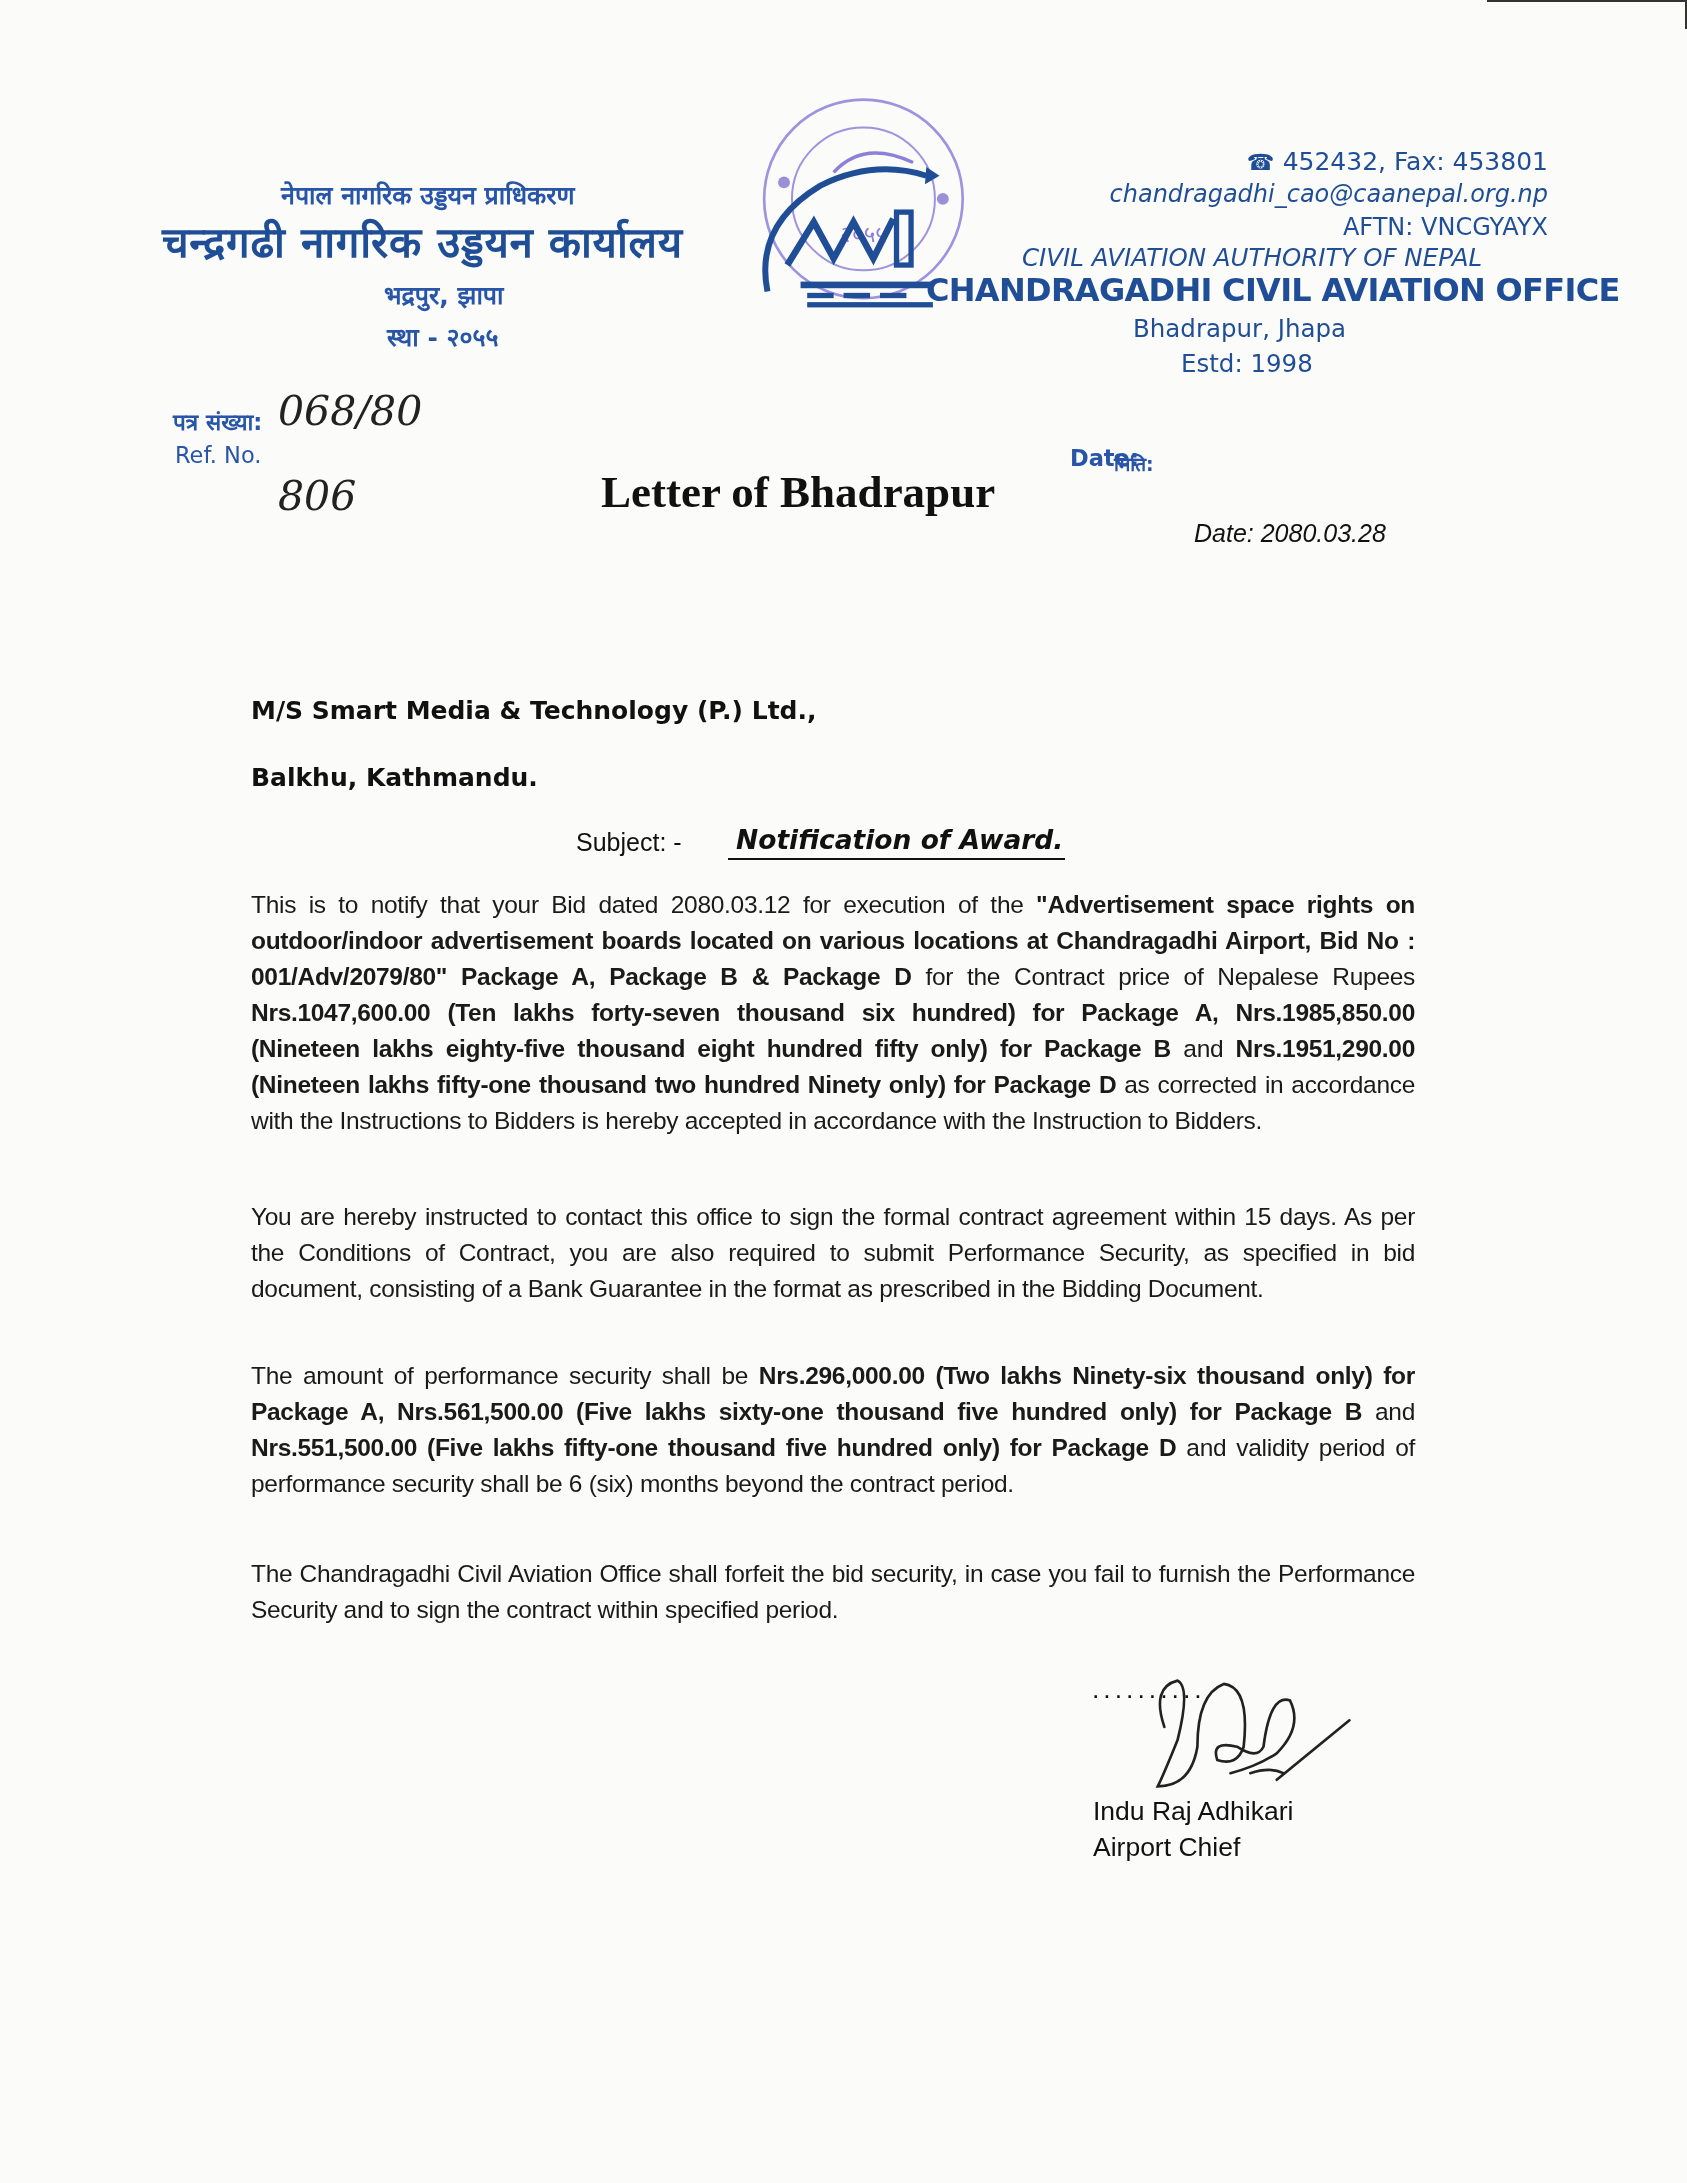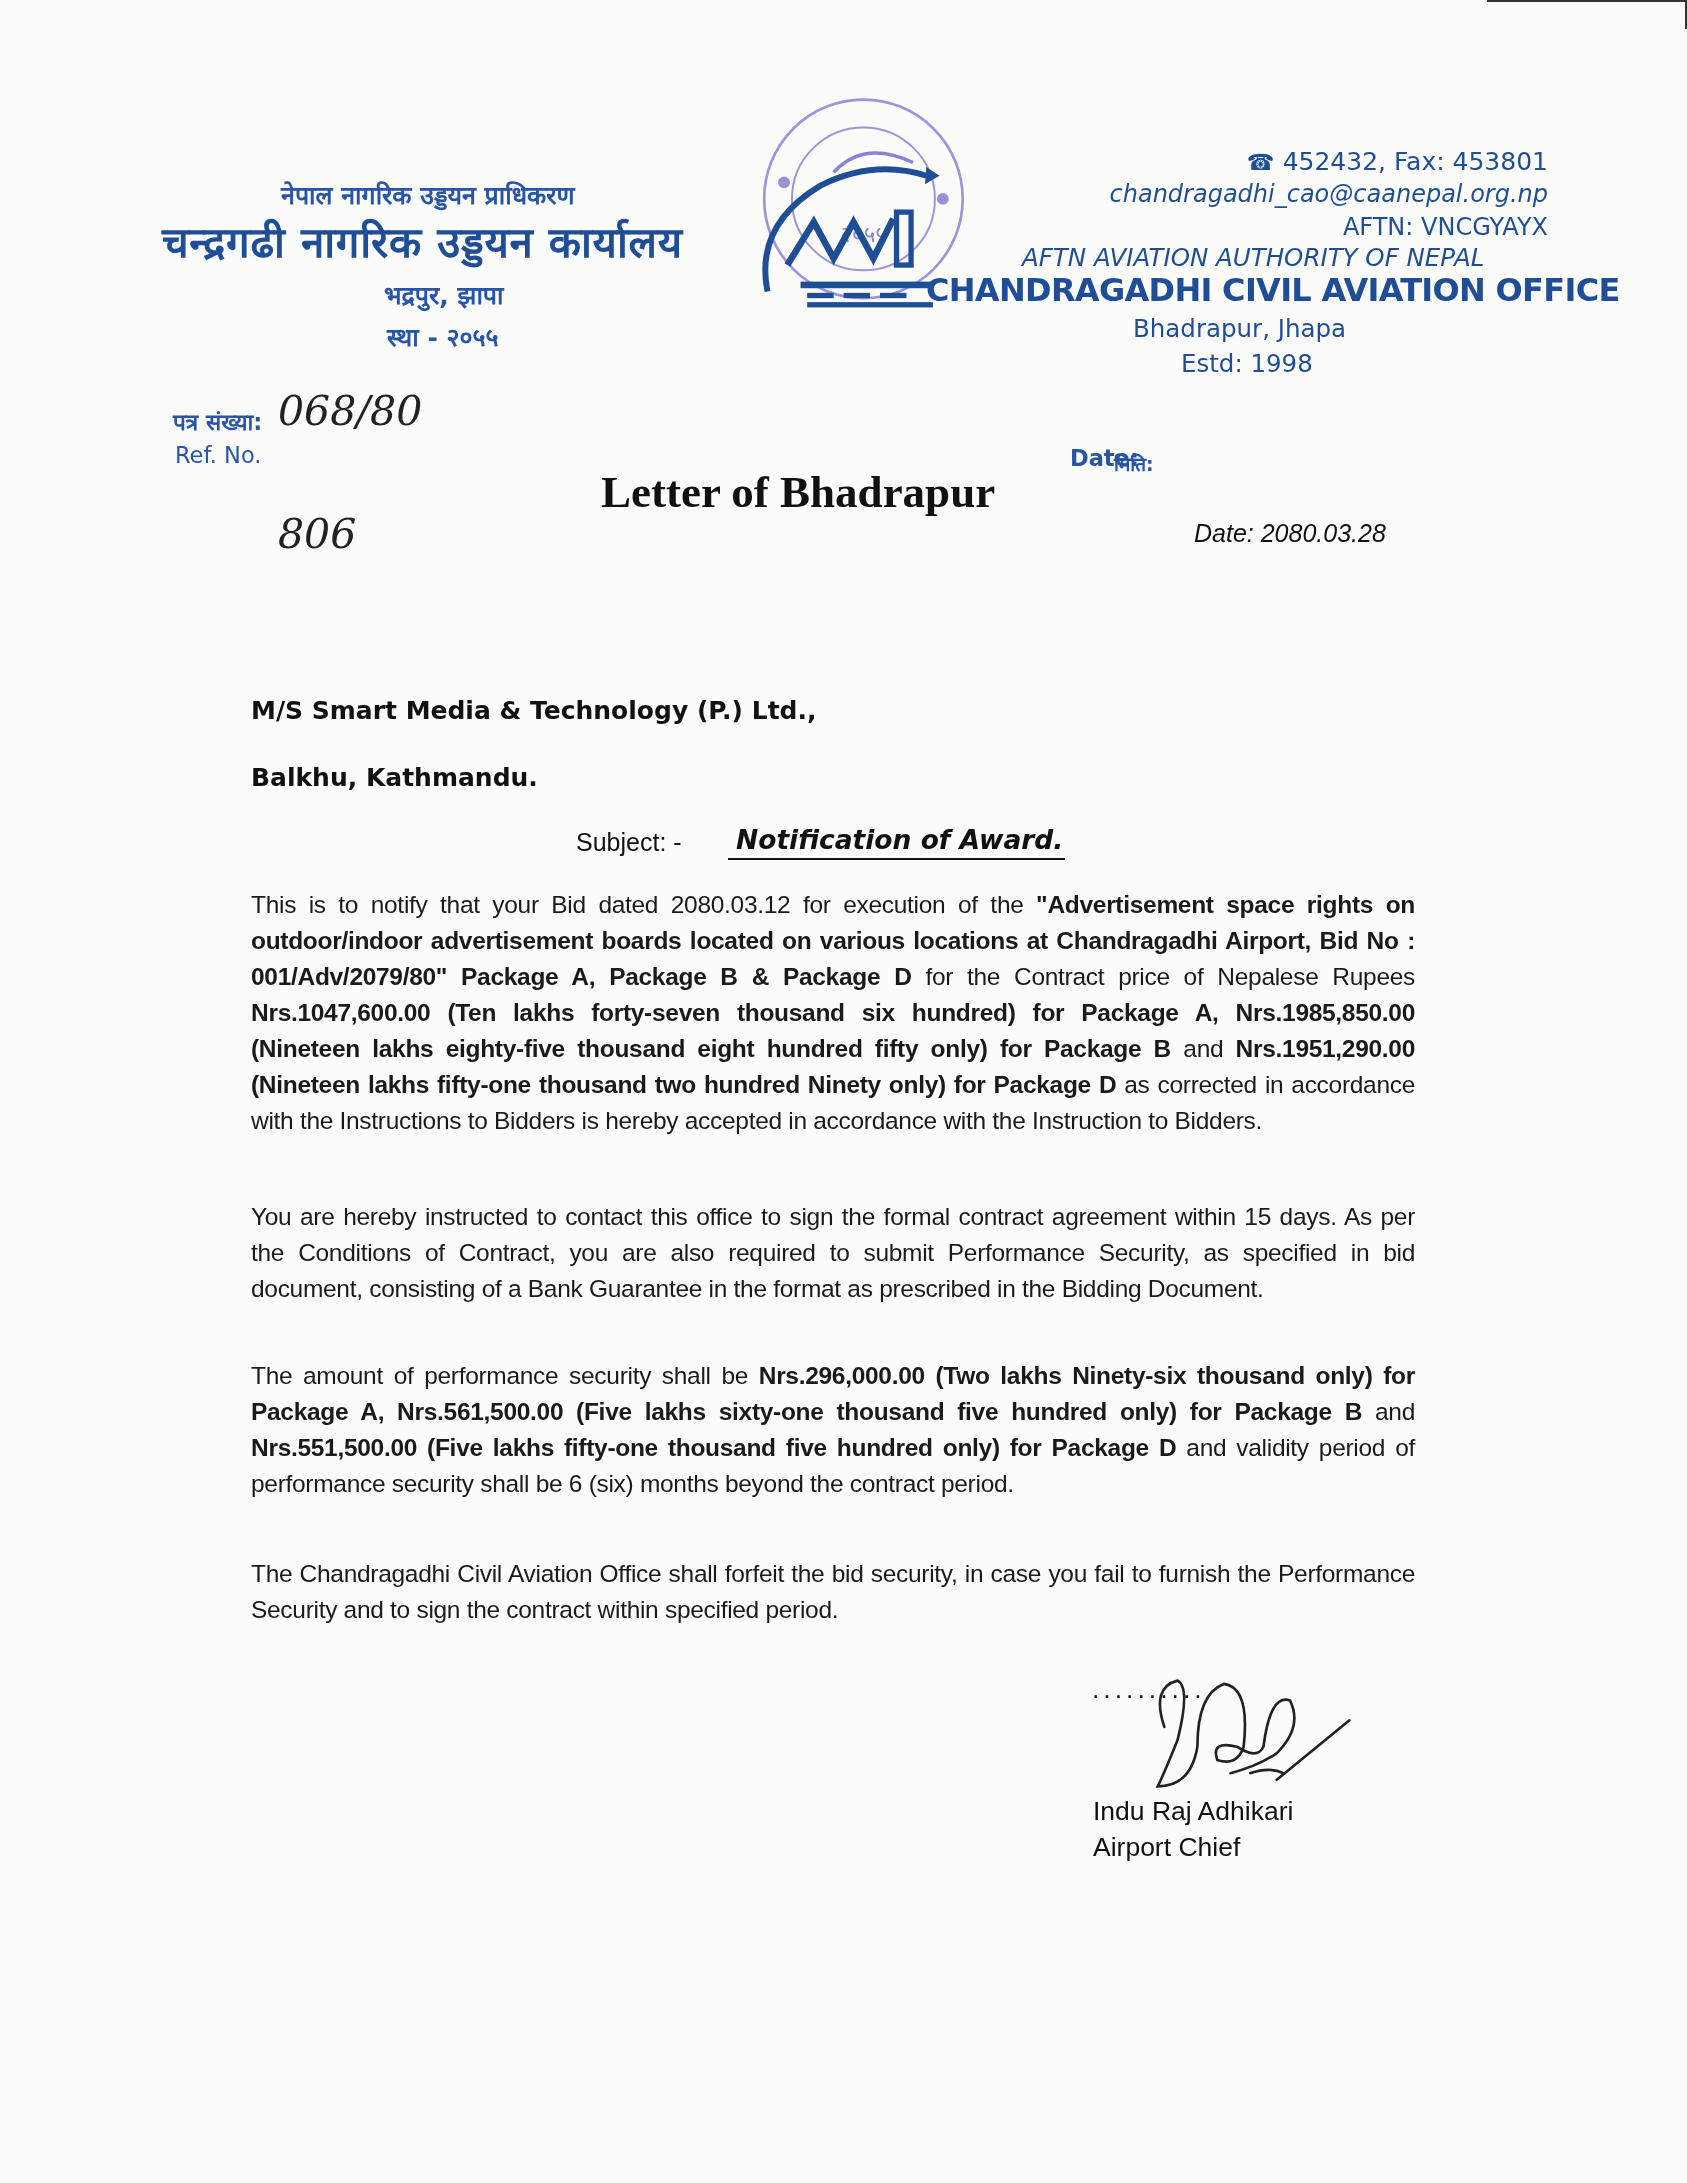--- a/index.html
+++ b/index.html
@@ -50,29 +50,29 @@
     <rect x="100" y="316" width="190" height="8" fill="#1f4e97"></rect>
   </svg>
 </div>
 
 <div class="abs hdr-r hdr-c" style="top:147px; font-size:25px;">
   <span style="font-size:22.5px;">☎</span>
   <span>452432,  Fax: 453801</span>
 </div>
 <div class="abs hdr-r hdr-c" style="top:180px; font-size:24px; font-style:italic;">chandragadhi_cao@caanepal.org.np</div>
 <div class="abs hdr-r hdr-c" style="top:213px; font-size:24px;">AFTN: VNCGYAYX</div>
-<div class="abs hdr-c" style="left:1022px; top:243px; font-size:24.5px; font-style:italic; color:#1f4e97;">AFTN AVIATION AUTHORITY OF NEPAL</div>
+<div class="abs hdr-c" style="left:1022px; top:243px; font-size:24.5px; font-style:italic; color:#1f4e97;">CIVIL AVIATION AUTHORITY OF NEPAL</div>
 <div class="abs hdr-c" style="left:926px; top:271px; font-size:32px; font-weight:bold; color:#1f4e97; letter-spacing:-0.7px;">CHANDRAGADHI CIVIL AVIATION OFFICE</div>
 <div class="abs hdr-c" style="left:1133px; top:314px; font-size:24.5px; color:#1f4e97;text-align:center;">Bhadrapur, Jhapa</div>
 <div class="abs hdr-c" style="left:1181px; top:349px; font-size:24.5px; color:#1f4e97;">Estd: 1998</div>
 
 <div class="abs dev-small" style="left:173px; top:406px; font-size:22.5px;">पत्र संख्या:</div>
 <div class="abs hdr-c" style="left:175px; top:442px; font-size:22.5px; color:#2855a8;">Ref. No.</div>
 <div class="abs hand" style="left:278px; top:387px;">068/80</div>
-<div class="abs hand" style="left:278px; top:510px;text-align:right;">806</div>
+<div class="abs hand" style="left:278px; top:472px;text-align:right;">806</div>
 <div class="abs dev-small" style="left:1114px; top:415px; font-size:19px;margin-top:36px;">मिति:</div>
 <div class="abs hdr-c" style="left:1070px; top:445px; font-size:22.5px; font-weight:bold; color:#2855a8;">Date:</div>
 
 <div class="abs title" style="left:601px; top:466px;">Letter of Bhadrapur</div>
 <div class="abs" style="left:1194px; top:519px; font-size:25px; font-style:italic;">Date: 2080.03.28</div>
 
 <div class="abs addr" style="left:251px; top:696px;">M/S Smart Media &amp; Technology (P.) Ltd.,</div>
 <div class="abs addr" style="left:251px; top:763px;">Balkhu, Kathmandu.</div>
 
 <div class="abs" style="left:576px; top:828px; font-size:25px;">Subject: -</div>

